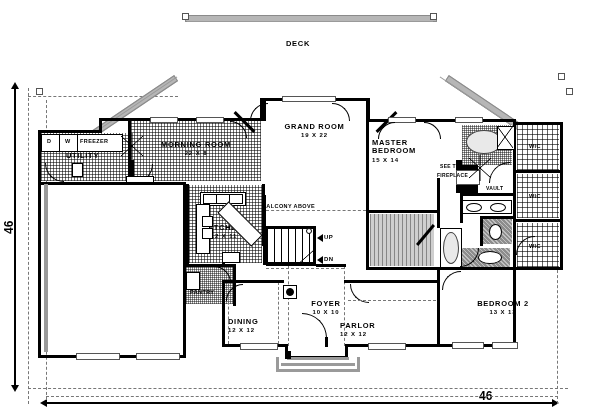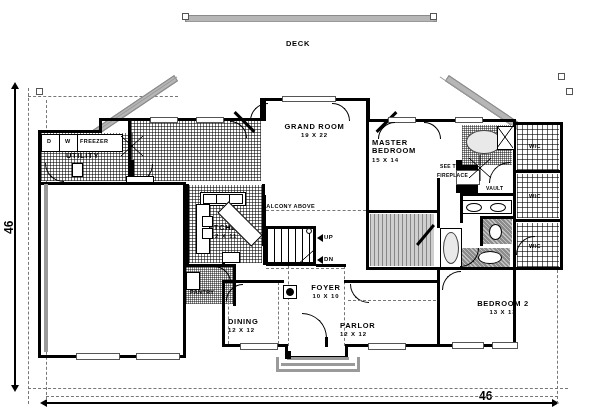--- a/index.html
+++ b/index.html
@@ -178,20 +178,24 @@
     <div class="tiny" style="position:absolute;left:80px;top:138px;">FREEZER</div>
   </div>
   <div class="room" style="left:45px;top:152px;width:75px;">
     <div class="rname">UTILITY</div>
   </div>
   <div class="box" style="left:72px;top:163px;width:9px;height:12px;"></div>
   <div class="wall" style="left:128px;top:120px;width:3px;height:62px;"></div>
   <div class="dsweep3" style="left:45px;top:163px;width:18px;height:18px;"></div>
 
   <div class="hatch" style="left:131px;top:121px;width:130px;height:60px;"></div>
+  <div class="room" style="left:140px;top:141px;width:112px;">
+    <div class="rname">MORNING ROOM</div>
+    <div class="rdim">22 X 8</div>
+  </div>
 
   <div class="fan" style="left:118px;top:132px;width:28px;height:28px;">
     <svg width="28" height="28" viewBox="0 0 28 28">
       <g stroke="#000" stroke-width="1" fill="none">
         <line x1="14" y1="14" x2="3" y2="4"></line>
           <line x1="14" y1="14" x2="25" y2="4"></line>
         <line x1="14" y1="14" x2="3" y2="24"></line>
           <line x1="14" y1="14" x2="25" y2="24"></line>
         <line x1="14" y1="14" x2="14" y2="1"></line>
           <line x1="14" y1="14" x2="14" y2="27"></line>
@@ -343,21 +347,21 @@
     <div class="rdim" style="text-align:left;">12 X 12</div>
   </div>
   <div class="dashv" style="left:278px;top:282px;height:62px;"></div>
   <div class="dash" style="left:228px;top:282px;width:50px;"></div>
   <div class="dashv" style="left:228px;top:282px;height:62px;"></div>
   <div class="wall" style="left:222px;top:282px;width:3px;height:62px;"></div>
   <div class="dsweep" style="left:226px;top:284px;width:16px;height:16px;"></div>
   <div class="boxg" style="left:240px;top:343px;width:36px;height:5px;"></div>
   <div class="wall" style="left:222px;top:280px;width:62px;height:3px;"></div>
 
-  <div class="room" style="left:296px;top:284px;width:60px;">
+  <div class="room" style="left:296px;top:300px;width:60px;">
     <div class="rname">FOYER</div>
     <div class="rdim">10 X 10</div>
   </div>
   <div class="dashv" style="left:288px;top:266px;height:80px;"></div>
   <div class="dashv" style="left:344px;top:266px;height:80px;"></div>
   <div class="box" style="left:283px;top:285px;width:12px;height:12px;"></div>
   <div class="oval" style="left:286px;top:288px;width:6px;height:6px;
        background:#000;border-color:#000;"></div>
   <div class="dsweep2" style="left:302px;top:313px;width:24px;height:24px;"></div>
   <div class="wall" style="left:325px;top:337px;width:3px;height:10px;"></div>

